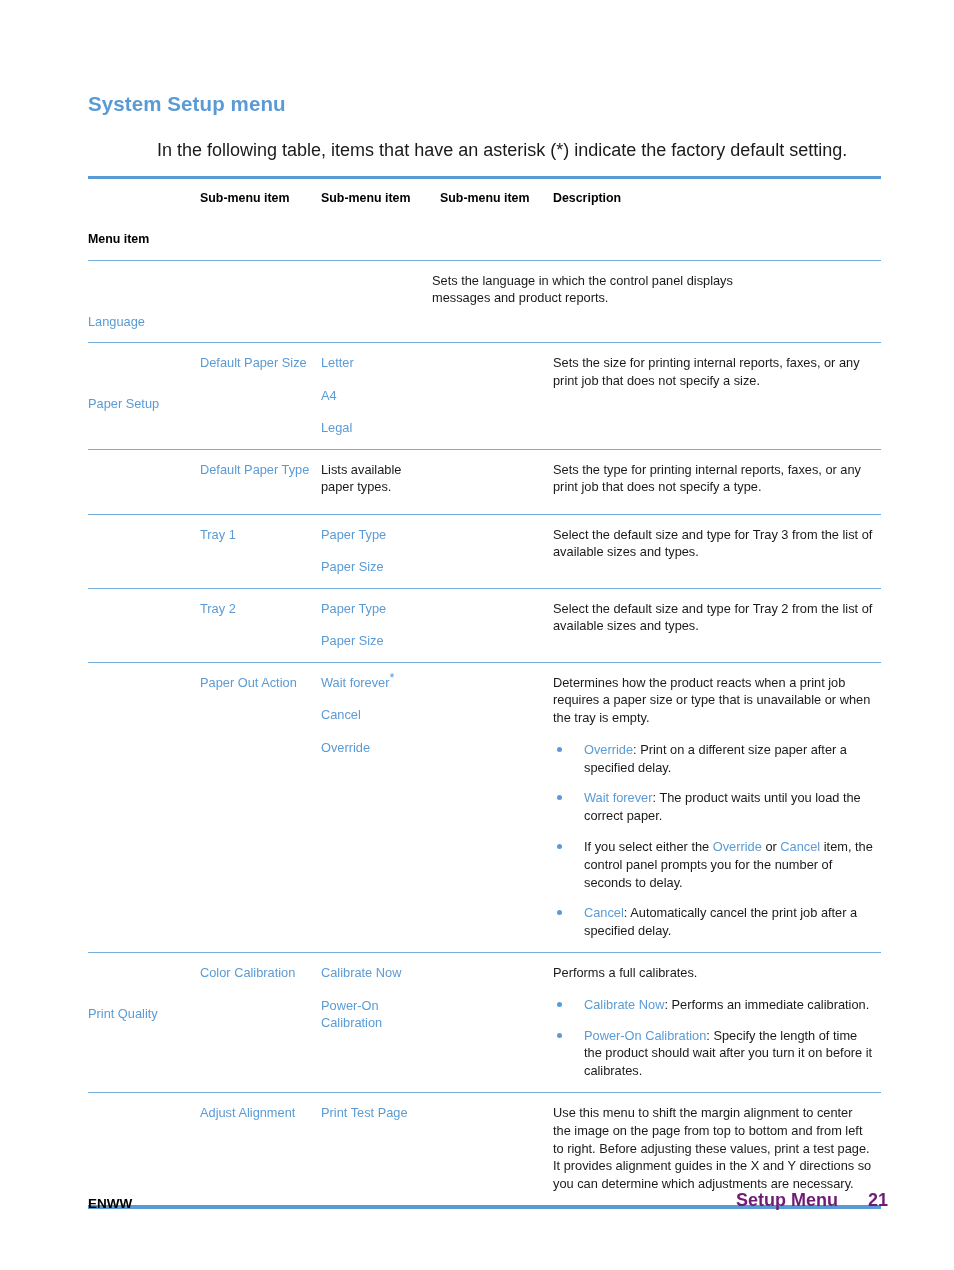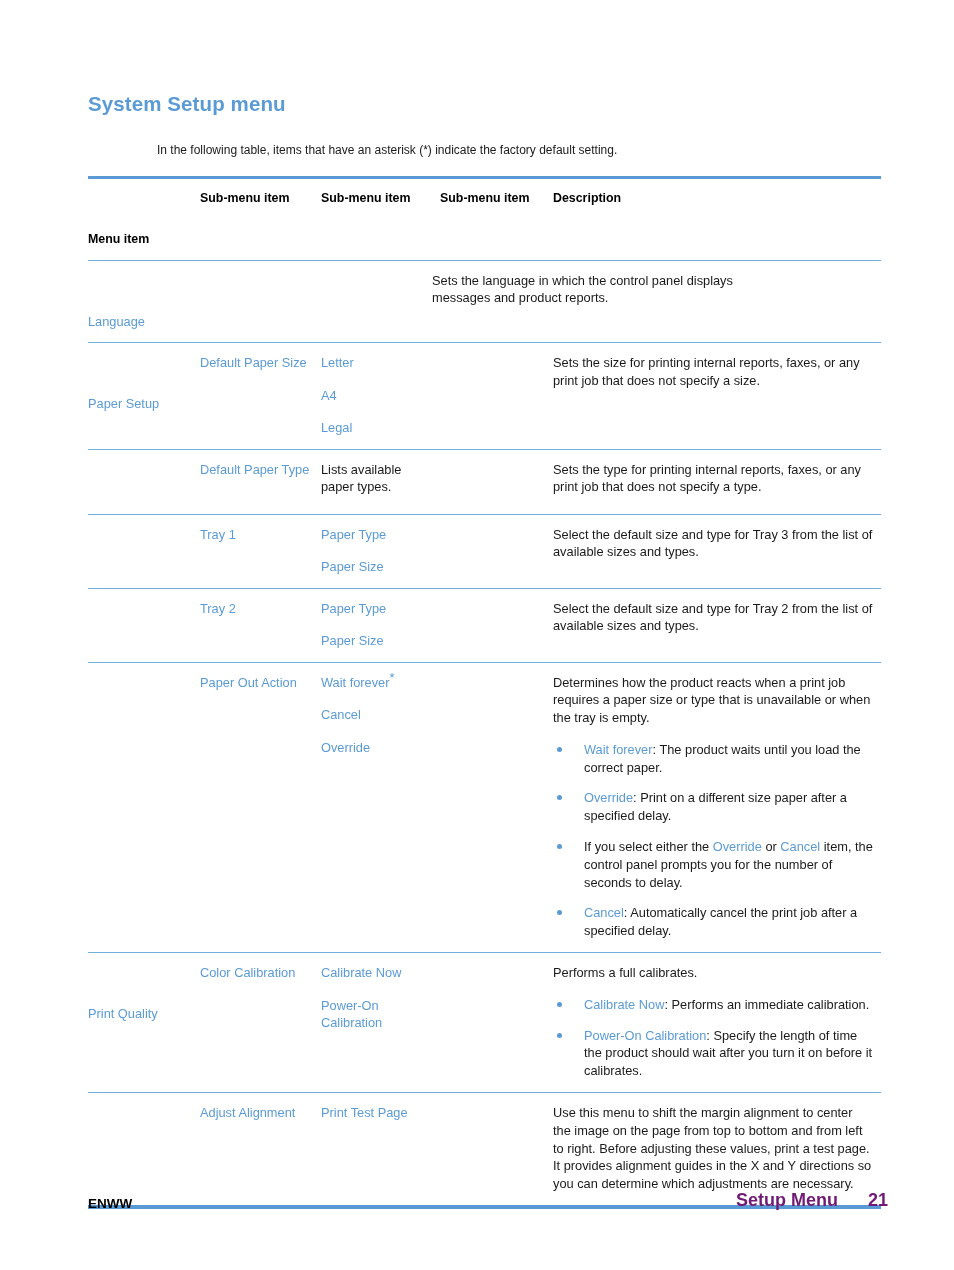--- a/index.html
+++ b/index.html
@@ -34,21 +34,21 @@
     letter-spacing: 0.1px;
     white-space: nowrap;
   }
 
   
   .intro {
     position: absolute;
     left: 157px;
     top: 142px;
     width: 730px;
-    font-size: 12px;
+    font-size: 18px;
     line-height: 17px;
     color: #1a1a1a;
   }
 
   
   .table-wrap {
     position: absolute;
     left: 88px;
     top: 176px;
     width: 793px;
@@ -284,24 +284,24 @@
       <div class="cell c3 blue stack">
         <div><span>Wait forever</span><sup class="star">*</sup></div>
         <div>Cancel</div>
         <div>Override</div>
       </div>
       <div class="cell c4"></div>
       <div class="cell c5 desc">
         <p>Determines how the product reacts when a print job requires a paper size or type that is unavailable or when the tray is empty.</p>
         <ul class="bullets">
           <li>
+            <span class="dot"></span><span class="blue">Override</span><span>: </span><span>Print on a different size paper after a specified delay.</span>
+          </li>
+          <li>
             <span class="dot"></span><span class="blue">Wait forever</span><span>: </span><span>The product waits until you load the correct paper.</span>
-          </li>
-          <li>
-            <span class="dot"></span><span class="blue">Override</span><span>: </span><span>Print on a different size paper after a specified delay.</span>
           </li>
           <li>
             <span class="dot"></span><span>If you select either the </span><span class="blue">Override</span><span> or </span><span class="blue">Cancel</span><span> item, the control panel prompts you for the number of seconds to delay.</span>
           </li>
           <li>
             <span class="dot"></span><span class="blue">Cancel</span><span>: </span><span>Automatically cancel the print job after a specified delay.</span>
           </li>
         </ul>
       </div>
     </div>

